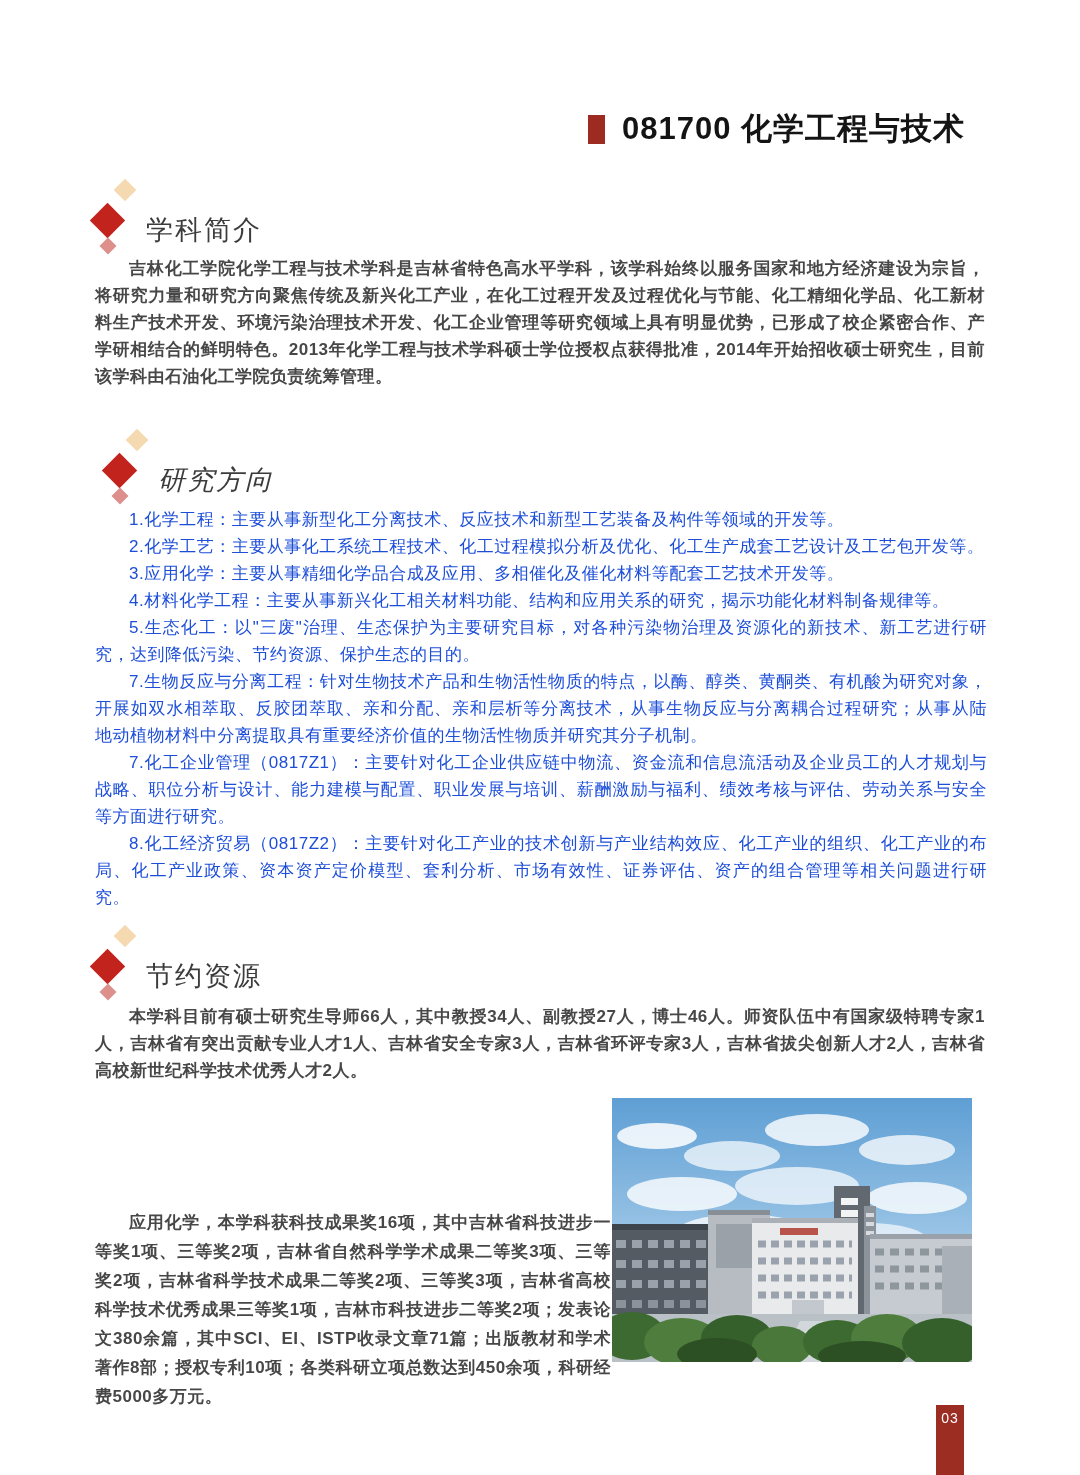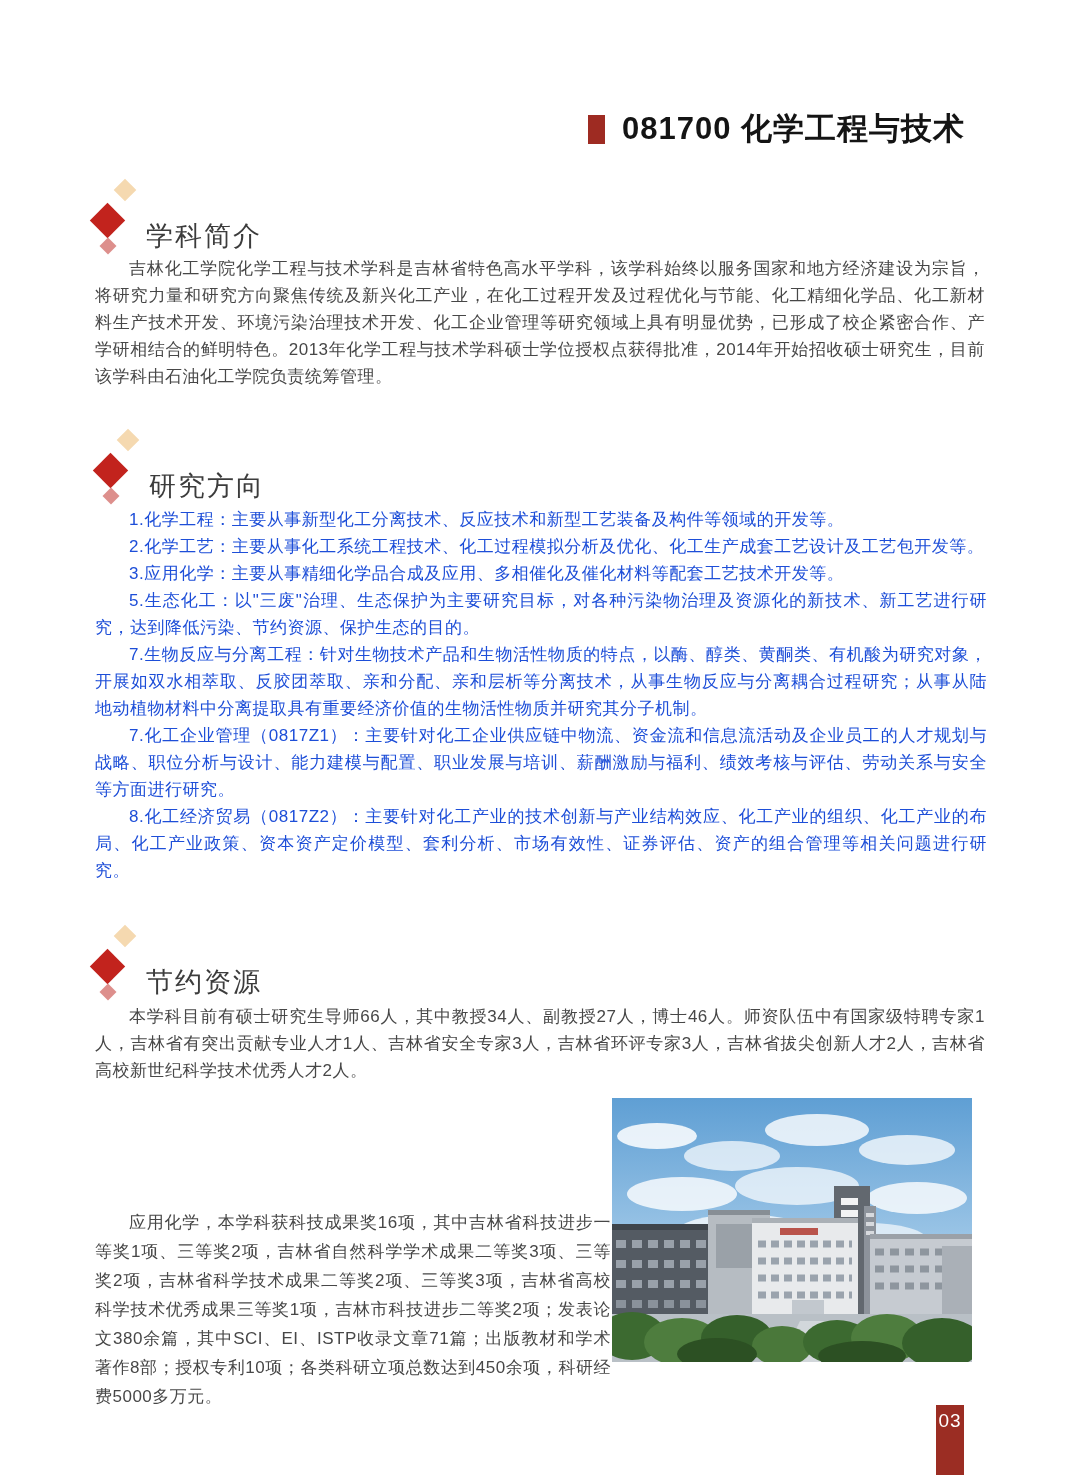--- a/index.html
+++ b/index.html
@@ -19,57 +19,57 @@
   }
   .header-bar {
     width:17px; height:29px; background:#9e2b22;
   }
   .doc-title {
     font-size:31px; font-weight:bold; color:#141414; letter-spacing:1px;
     white-space:nowrap;
   }
 
   
-  .section-heading { position:absolute; display:flex; align-items:flex-end; }
+  .section-heading { position:absolute; display:flex; align-items:center; }
   .diamond-cluster { position:relative; width:46px; height:74px; flex:0 0 46px; }
   .diamond { position:absolute; }
   .d-tan  { left:27px; top:2px;  width:16px; height:16px; background:#f5d9b0; transform:rotate(45deg); }
   .d-red  { left:5px;  top:28px; width:25px; height:25px; background:#c2231d; transform:rotate(45deg); }
   .d-pink { left:12px; top:60px; width:12px; height:12px; background:#dd8f8c; transform:rotate(45deg); }
   .heading-text {
     margin-left:10px; margin-top:26px;
     font-size:27px; color:#3c3c3c; letter-spacing:2px; white-space:nowrap;
   }
 
   
   .body-par {
     position:absolute;
     font-size:17px; line-height:27px; color:#474747;
-    text-align:justify; text-indent:2em; letter-spacing:0.5px;
+    text-align:justify; text-indent:2em; letter-spacing:0.5px;font-weight:bold;
   }
   .directions-list { position:absolute; list-style:none; }
   .directions-list li {
     font-size:17px; line-height:27px; color:#1d4ed8;
     text-align:justify; text-indent:2em; letter-spacing:0.5px;
   }
 
   .research-par { line-height:29px; }
 
   
   .photo-frame {
     position:absolute; left:612px; top:1098px;
     width:360px; height:264px; overflow:hidden;
   }
   .photo-frame svg { display:block; }
 
   
   .page-num-block {
     position:absolute; left:936px; top:1405px;
     width:28px; height:70px; background:#9b2d23;
-    color:#ffffff; font-size:19px; text-align:center;
+    color:#ffffff; font-size:14px; text-align:center;
     padding-top:5px; letter-spacing:1px;
   }
 </style>
 </head>
 <body>
 
 <div class="page">
 
   <div class="doc-header">
     <span class="header-bar"></span>
@@ -79,32 +79,33 @@
   <div class="section-heading" style="left:90px; top:180px;">
     <span class="diamond-cluster">
       <span class="diamond d-tan"></span>
       <span class="diamond d-red"></span>
       <span class="diamond d-pink"></span>
     </span>
     <span class="heading-text">学科简介</span>
   </div>
   <p class="body-par" style="left:95px; top:255px; width:890px;">吉林化工学院化学工程与技术学科是吉林省特色高水平学科，该学科始终以服务国家和地方经济建设为宗旨，将研究力量和研究方向聚焦传统及新兴化工产业，在化工过程开发及过程优化与节能、化工精细化学品、化工新材料生产技术开发、环境污染治理技术开发、化工企业管理等研究领域上具有明显优势，已形成了校企紧密合作、产学研相结合的鲜明特色。2013年化学工程与技术学科硕士学位授权点获得批准，2014年开始招收硕士研究生，目前该学科由石油化工学院负责统筹管理。</p>
 
-  <div class="section-heading" style="left:93px; top:430px;">
+  <div class="section-heading" style="left:102px; top:430px;font-style:italic;">
     <span class="diamond-cluster">
       <span class="diamond d-tan"></span>
       <span class="diamond d-red"></span>
       <span class="diamond d-pink"></span>
     </span>
     <span class="heading-text">研究方向</span>
   </div>
   <ul class="directions-list" style="left:95px; top:506px; width:892px;">
     <li>1.化学工程：主要从事新型化工分离技术、反应技术和新型工艺装备及构件等领域的开发等。</li>
     <li>2.化学工艺：主要从事化工系统工程技术、化工过程模拟分析及优化、化工生产成套工艺设计及工艺包开发等。</li>
     <li>3.应用化学：主要从事精细化学品合成及应用、多相催化及催化材料等配套工艺技术开发等。</li>
+    <li>4.材料化学工程：主要从事新兴化工相关材料功能、结构和应用关系的研究，揭示功能化材料制备规律等。</li>
     <li>5.生态化工：以"三废"治理、生态保护为主要研究目标，对各种污染物治理及资源化的新技术、新工艺进行研究，达到降低污染、节约资源、保护生态的目的。</li>
     <li>7.生物反应与分离工程：针对生物技术产品和生物活性物质的特点，以酶、醇类、黄酮类、有机酸为研究对象，开展如双水相萃取、反胶团萃取、亲和分配、亲和层析等分离技术，从事生物反应与分离耦合过程研究；从事从陆地动植物材料中分离提取具有重要经济价值的生物活性物质并研究其分子机制。</li>
     <li>7.化工企业管理（0817Z1）：主要针对化工企业供应链中物流、资金流和信息流活动及企业员工的人才规划与战略、职位分析与设计、能力建模与配置、职业发展与培训、薪酬激励与福利、绩效考核与评估、劳动关系与安全等方面进行研究。</li>
     <li>8.化工经济贸易（0817Z2）：主要针对化工产业的技术创新与产业结构效应、化工产业的组织、化工产业的布局、化工产业政策、资本资产定价模型、套利分析、市场有效性、证券评估、资产的组合管理等相关问题进行研究。</li>
   </ul>
 
   <div class="section-heading" style="left:90px; top:926px;">
     <span class="diamond-cluster">
       <span class="diamond d-tan"></span>
       <span class="diamond d-red"></span>

